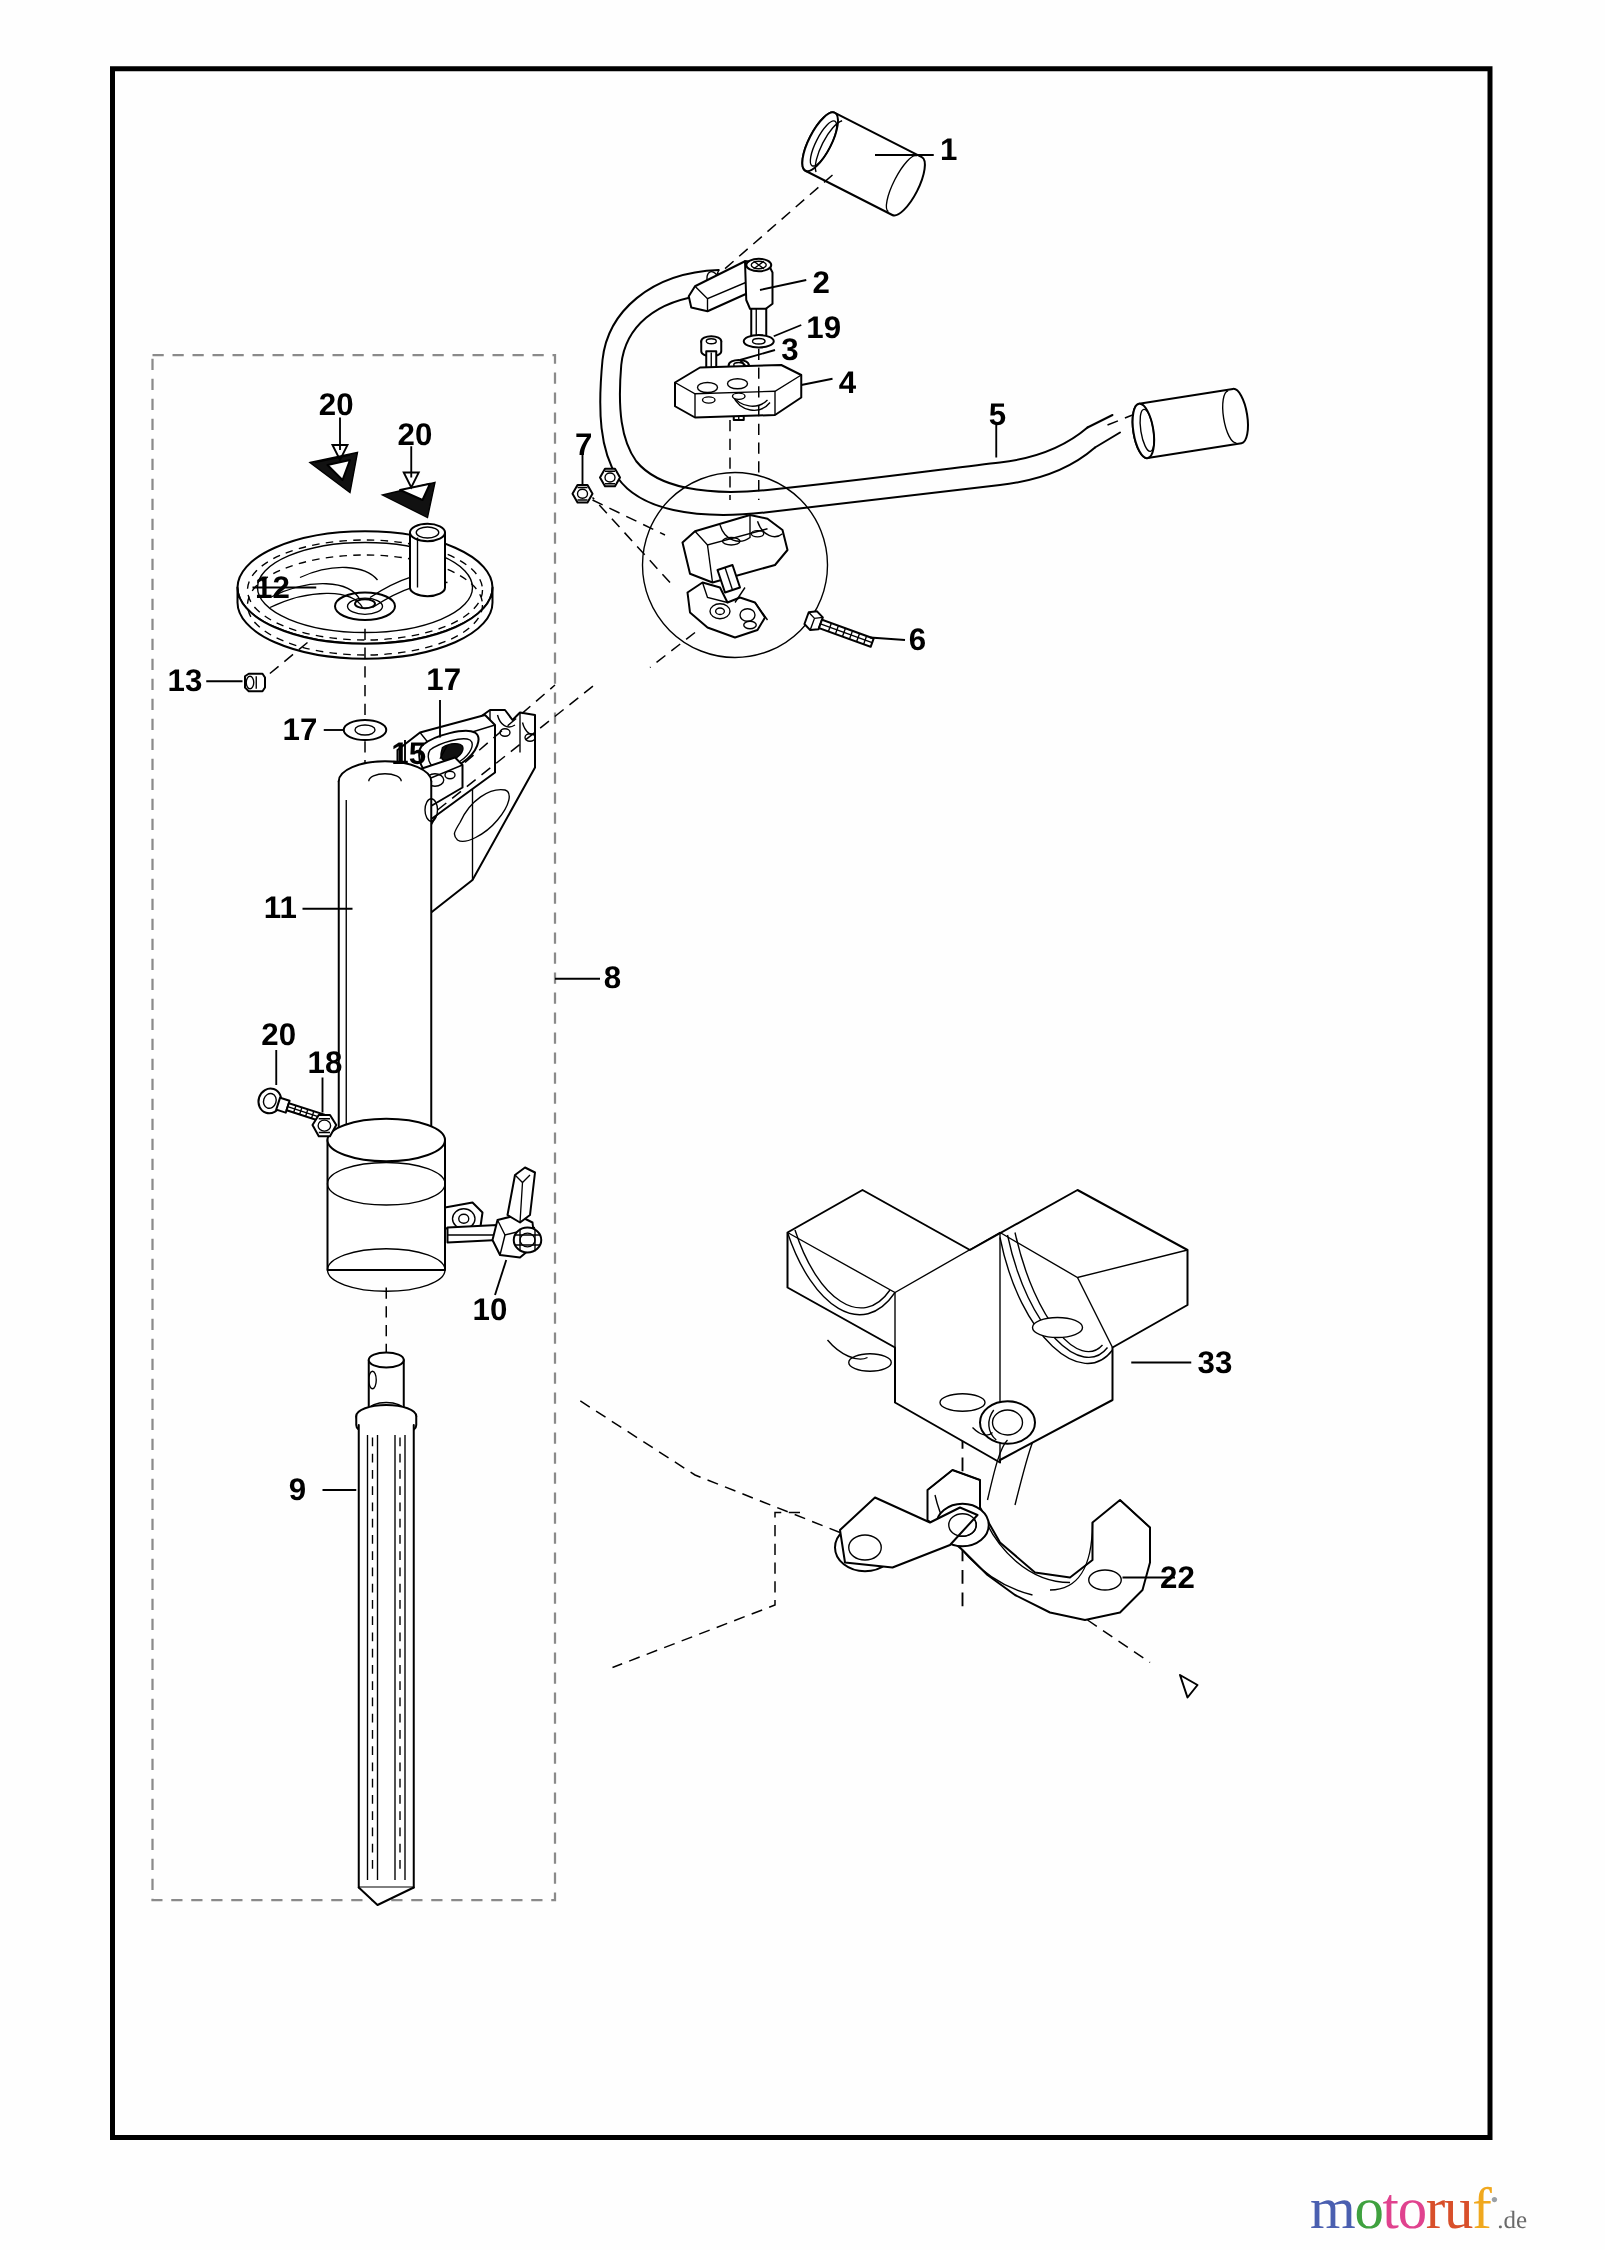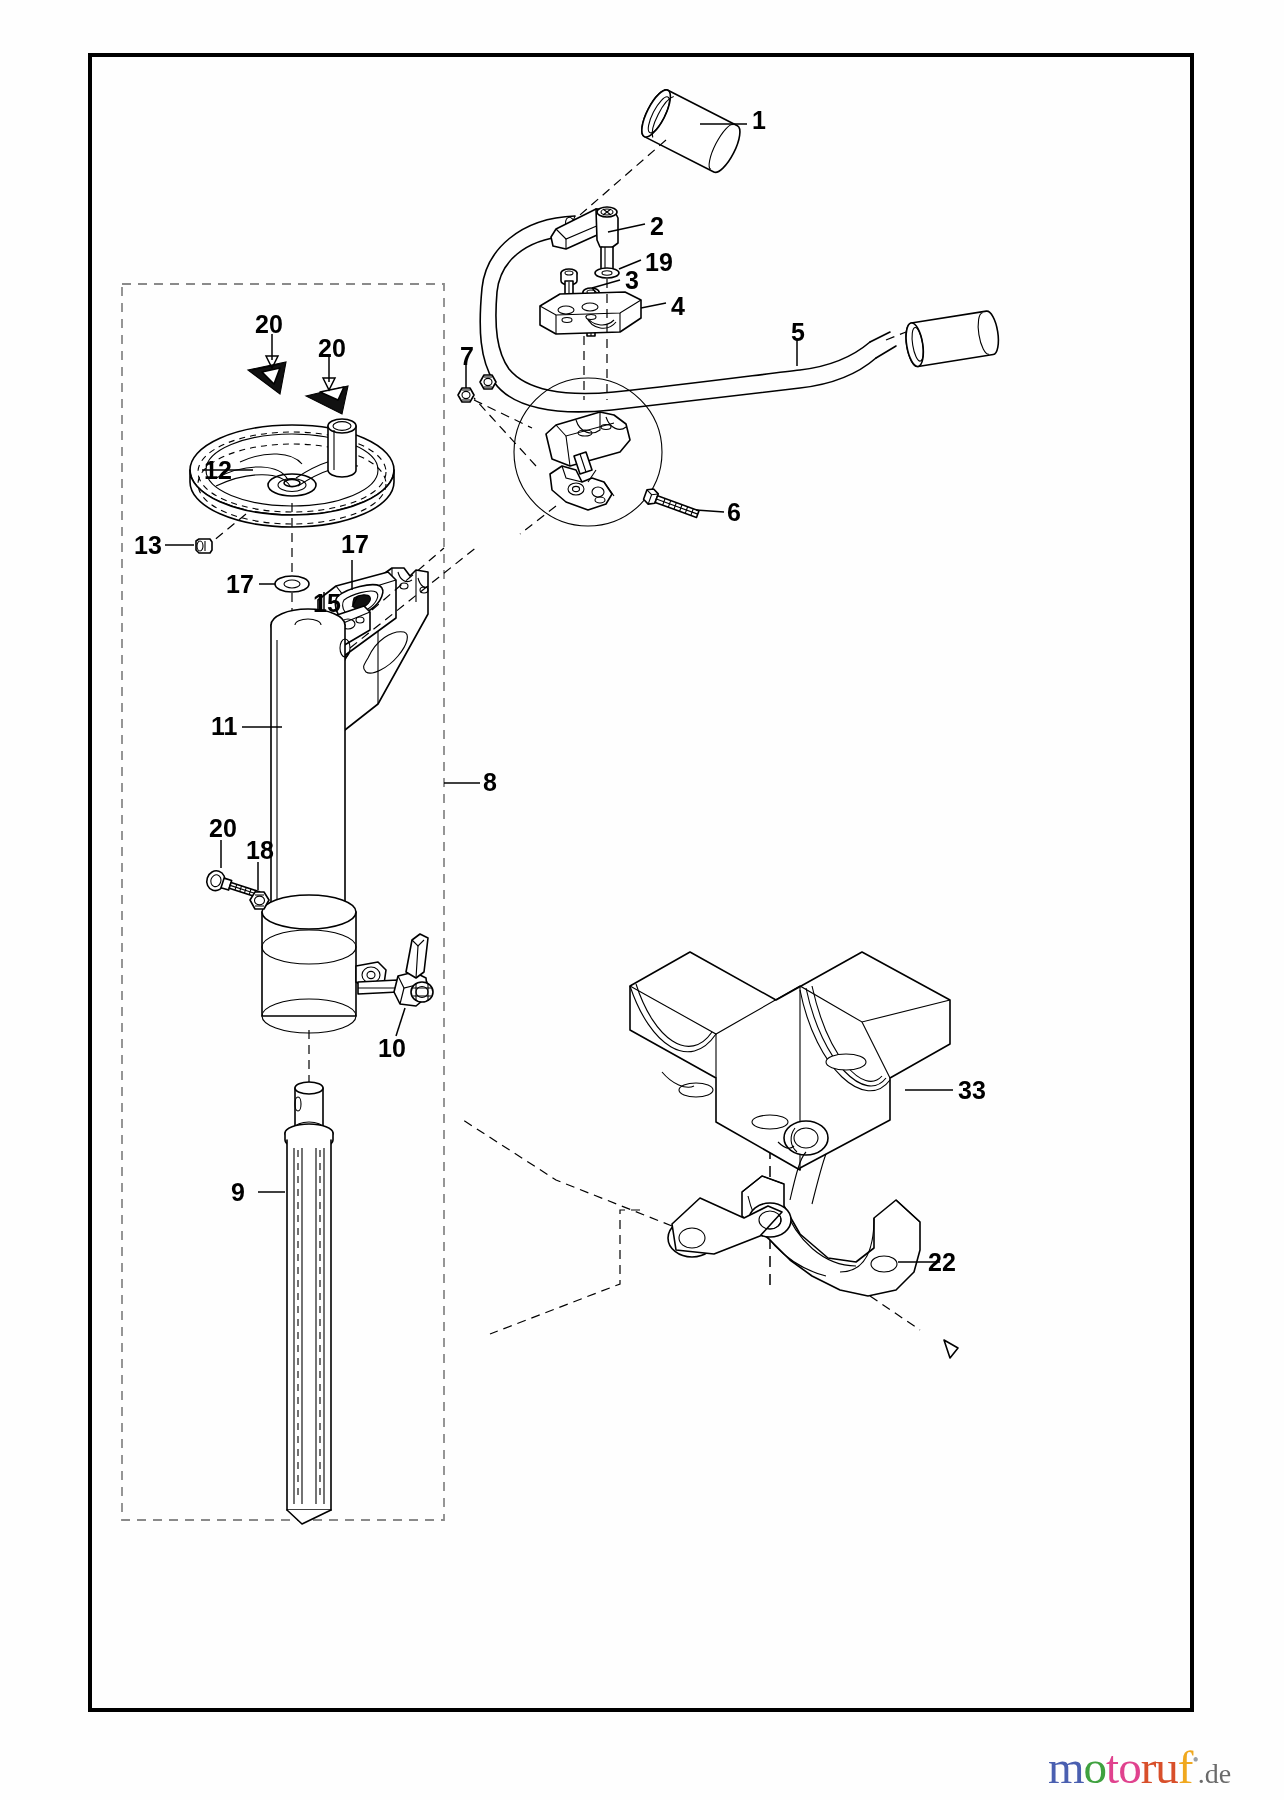--- a/index.html
+++ b/index.html
@@ -39,21 +39,21 @@
     letter-spacing:-1px;
     white-space:nowrap;
   }
   .wm .m{color:#4a5fb0;}
   .wm .o1{color:#3fa13f;}
   .wm .t{color:#e0428e;}
   .wm .o2{color:#e0428e;}
   .wm .r{color:#d84f2a;}
   .wm .u{color:#d84f2a;}
   .wm .f{color:#f0a81e;}
-  .wm .de{color:#6a6a6a;font-size:28px;letter-spacing:0;}
+  .wm .de{color:#6a6a6a;font-size:20px;letter-spacing:0;}
   .wm .dot{color:#9aa0a6;font-size:18px;vertical-align:super;}
 </style>
 </head>
 <body>
 
 <div id="sheet">
 
   <div class="frame"></div>
 
   <svg class="art" viewBox="0 0 1284 1800">

